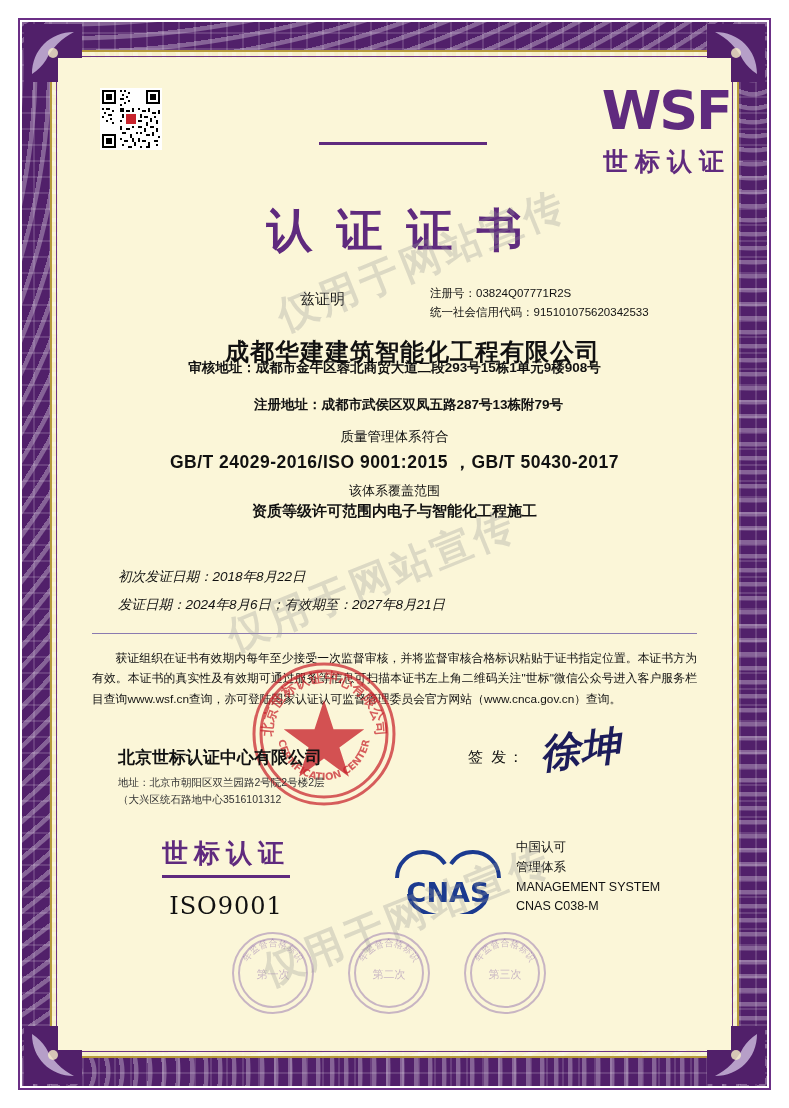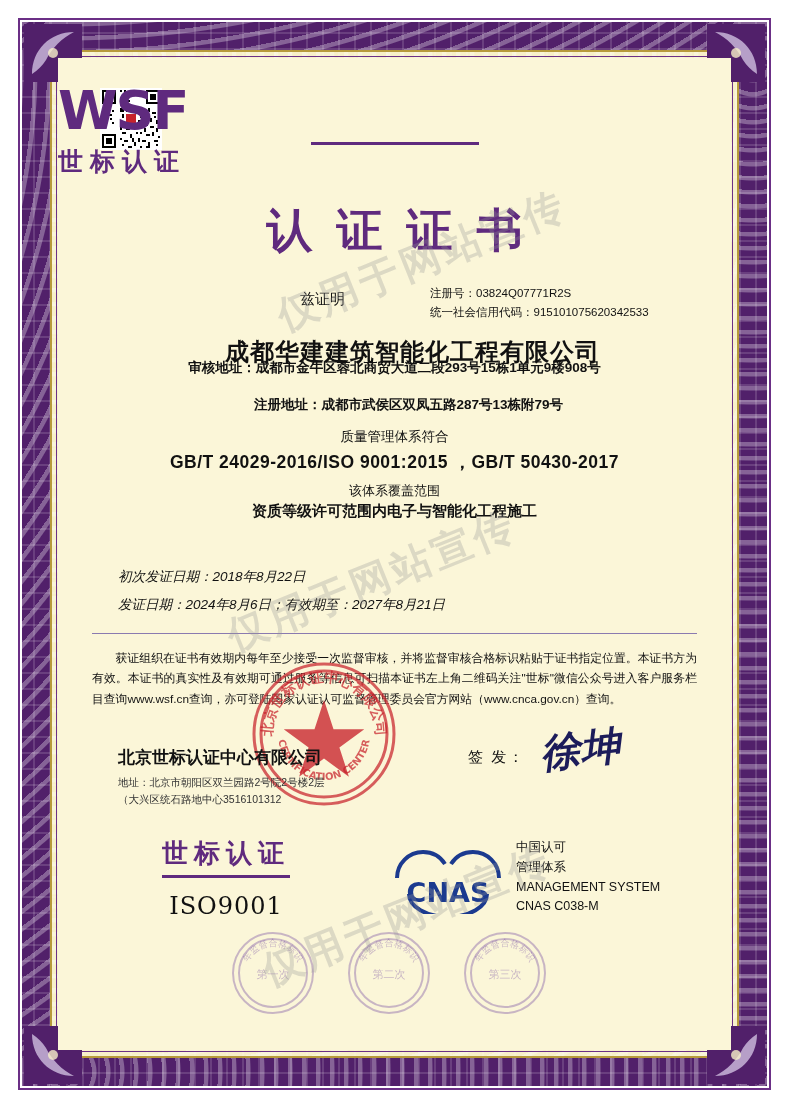--- a/index.html
+++ b/index.html
@@ -94,23 +94,23 @@
     left: 42px;
     top: 30px;
     width: 62px;
     height: 62px;
     background: #ffffff;
   }
   .qr svg { display: block; }
   
   .logo-wrap {
     position: absolute;
-    left: 0; right: 0;
+    left: 16px; right: 0;
     top: 26px;
-    text-align: left;
+    text-align: right;
   }
   .logo-mark {
     font-family: "DejaVu Sans", sans-serif;
     font-size: 54px;
     font-weight: bold;
     color: #5f2a7e;
     letter-spacing: -2px;
     line-height: 1;
   }
   .logo-rule {

